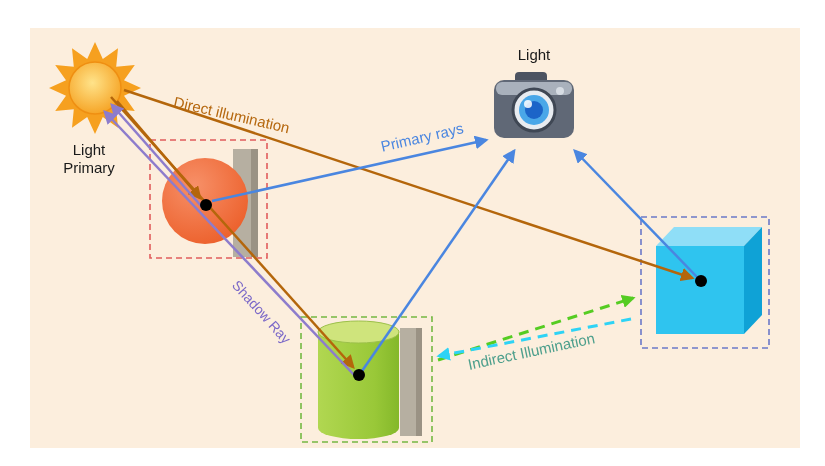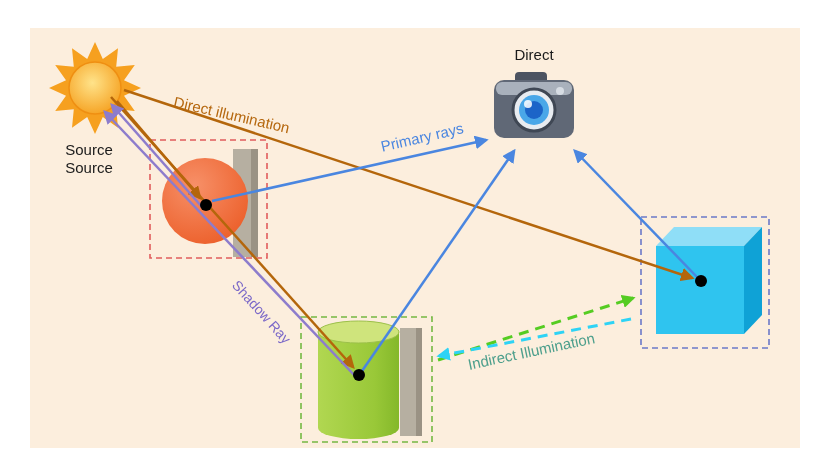--- a/index.html
+++ b/index.html
@@ -109,23 +109,23 @@
       <rect x="494" y="80" width="80" height="58" rx="10" fill="#606876"></rect>
       <rect x="496" y="82" width="76" height="13" rx="6" fill="#a9b1bc"></rect>
       <circle cx="560" cy="91" r="4" fill="#d6dce3"></circle>
       <circle cx="534" cy="110" r="21" fill="#e8ecf1" stroke="#3f4754" stroke-width="3"></circle>
       <circle cx="534" cy="110" r="15" fill="#4aa7e8"></circle>
       <circle cx="534" cy="110" r="9" fill="#1c64c8"></circle>
       <circle cx="528" cy="104" r="4" fill="#ffffff" opacity="0.85"></circle>
     </g>
   </svg>
 
-  <div class="lbl center wrap" style="left:60px;top:141px;width:58px;">Source Source</div>
+  <div class="lbl center wrap" style="left:60px;top:141px;width:58px;">Light Primary</div>
 
-  <div class="lbl center" style="left:492px;top:46px;width:84px;">Direct</div>
+  <div class="lbl center" style="left:492px;top:46px;width:84px;">Light</div>
 
   <div class="lbl direct" style="left:176px;top:93px;">Direct illumination</div>
 
   <div class="lbl primary" style="left:381px;top:138px;">Primary rays</div>
 
   <div class="lbl shadow" style="left:241px;top:277px;">Shadow Ray</div>
 
   <div class="lbl indirect" style="left:468px;top:356px;">Indirect Illumination</div>
 </div>
 

